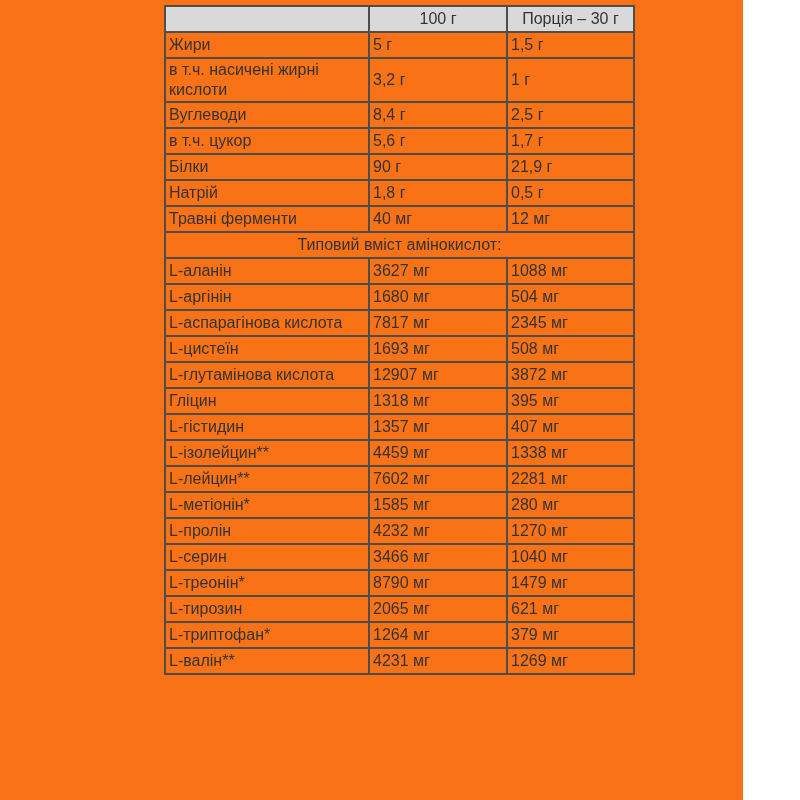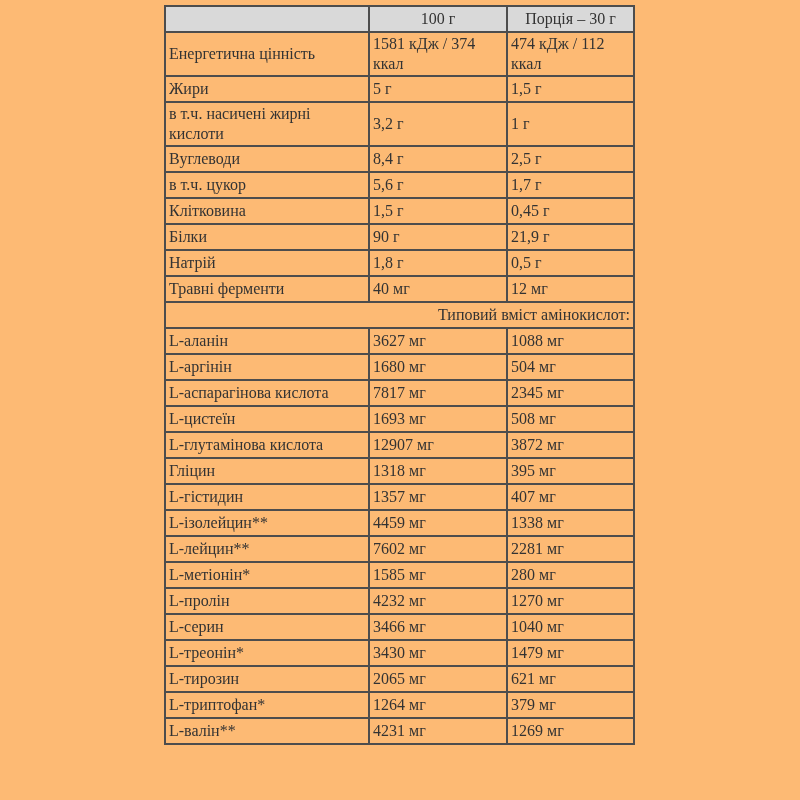--- a/index.html
+++ b/index.html
@@ -7,25 +7,25 @@
     --border: #4d4d4d;
     --text: #333333;
   }
   html, body {
     margin: 0;
     padding: 0;
     background: #ffffff;
   }
   .page {
     position: relative;
-    width: 800px;
+    width: 743px;
     height: 800px;
-    background: #fdba74;
+    background: #f97316;
     overflow: hidden;
-    font-family: Liberation Serif, serif;
+    font-family: Liberation Sans, sans-serif;
   }
   table.nutrition {
     position: absolute;
     left: 164px;
     top: 5px;
     width: 469px;
     border-collapse: collapse;
     table-layout: fixed;
     color: var(--text);
   }
@@ -39,21 +39,21 @@
     text-align: left;
     vertical-align: middle;
     overflow: hidden;
     height: 22px;
   }
   table.nutrition thead th {
     background: var(--header-bg);
     text-align: center;
   }
   table.nutrition td.section {
-    text-align: right;
+    text-align: center;
     margin-top: 24px;
   }
 </style>
 </head>
 <body>
 
 <div class="page">
   <table class="nutrition">
     <colgroup>
       <col style="width:204px">
@@ -62,48 +62,38 @@
     </colgroup>
     <thead>
       <tr>
         <th></th>
         <th>100 г</th>
         <th>Порція – 30 г</th>
       </tr>
     </thead>
     <tbody id="nutrient-body">
         <tr>
-          <td>Енергетична цінність</td>
-          <td>1581 кДж / 374 ккал</td>
-          <td>474 кДж / 112 ккал</td>
-        </tr>
-        <tr>
           <td>Жири</td>
           <td>5 г</td>
           <td>1,5 г</td>
         </tr>
         <tr>
           <td>в т.ч. насичені жирні кислоти</td>
           <td>3,2 г</td>
           <td>1 г</td>
         </tr>
         <tr>
           <td>Вуглеводи</td>
           <td>8,4 г</td>
           <td>2,5 г</td>
         </tr>
         <tr>
           <td>в т.ч. цукор</td>
           <td>5,6 г</td>
           <td>1,7 г</td>
-        </tr>
-        <tr>
-          <td>Клітковина</td>
-          <td>1,5 г</td>
-          <td>0,45 г</td>
         </tr>
         <tr>
           <td>Білки</td>
           <td>90 г</td>
           <td>21,9 г</td>
         </tr>
         <tr>
           <td>Натрій</td>
           <td>1,8 г</td>
           <td>0,5 г</td>
@@ -175,21 +165,21 @@
           <td>4232 мг</td>
           <td>1270 мг</td>
         </tr>
         <tr>
           <td>L-серин</td>
           <td>3466 мг</td>
           <td>1040 мг</td>
         </tr>
         <tr>
           <td>L-треонін*</td>
-          <td>3430 мг</td>
+          <td>8790 мг</td>
           <td>1479 мг</td>
         </tr>
         <tr>
           <td>L-тирозин</td>
           <td>2065 мг</td>
           <td>621 мг</td>
         </tr>
         <tr>
           <td>L-триптофан*</td>
           <td>1264 мг</td>

